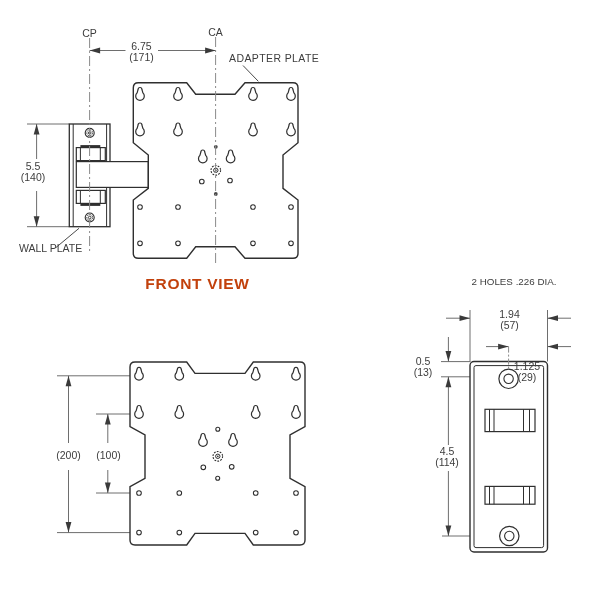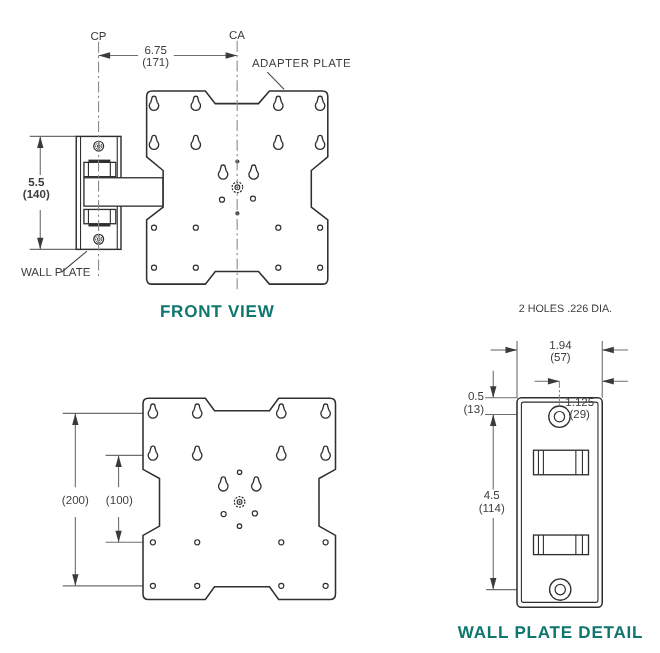--- a/index.html
+++ b/index.html
@@ -2,23 +2,23 @@
 <html><head>
 <meta charset="utf-8">
 <style>
   html,body{margin:0;padding:0;background:#ffffff;}
   #stage{position:relative;width:584px;height:594px;background:#fff;overflow:hidden;
          font-family:"Liberation Sans", sans-serif;}
   svg{position:absolute;left:0;top:0;}
   .lbl{position:absolute;font-size:10.5px;color:#3d3d3d;white-space:nowrap;line-height:11.5px;}
   .sm{font-size:9.8px;}
   .ctr{transform:translateX(-50%);text-align:center;}
-  .cap{position:absolute;font-size:15.5px;font-weight:bold;color:#0f766e;letter-spacing:0.7px;
+  .cap{position:absolute;font-size:15.5px;font-weight:bold;color:#c2410c;letter-spacing:0.7px;
        white-space:nowrap;transform:translateX(-50%);}
-  .rt{text-align:right;}
+  .rt{text-align:center;}
 </style>
 </head>
 <body>
 
 <div id="stage">
 
 <svg width="600" height="594" viewBox="0 0 600 594">
   <defs>
     <path id="arr" d="M0,0 L10.5,-2.9 L10.5,2.9 Z"></path>
     <g id="keyhole">
@@ -217,21 +217,21 @@
 <div class="lbl ctr" style="left:89.5px;top:27.5px;">CP</div>
 <div class="lbl ctr" style="left:215.5px;top:26.5px;">CA</div>
 
 <div class="lbl ctr" style="left:141.5px;top:40.5px;">
   <div>6.75</div>
   <div>(171)</div>
 </div>
 
 <div class="lbl" style="left:229px;top:53px;letter-spacing:0.4px;">ADAPTER PLATE</div>
 
-<div class="lbl ctr" style="left:33px;top:160.5px;font-weight:bold;">
+<div class="lbl ctr" style="left:33px;top:160.5px;">
   <div>5.5</div>
   <div>(140)</div>
 </div>
 
 <div class="lbl" style="left:1px;top:242.5px;padding-left:18px;">WALL PLATE</div>
 
 <div class="cap" style="left:197.5px;top:274.5px;">FRONT VIEW</div>
 
 <div class="lbl ctr" style="left:68.5px;top:449.5px;">(200)</div>
 <div class="lbl ctr" style="left:108.5px;top:449.5px;">(100)</div>
@@ -252,15 +252,14 @@
 <div class="lbl rt" style="left:406px;top:355.5px;width:34px;">
   <div>0.5</div>
   <div>(13)</div>
 </div>
 
 <div class="lbl ctr" style="left:447px;top:445.5px;">
   <div>4.5</div>
   <div>(114)</div>
 </div>
 
-<div class="cap" style="left:500.5px;top:566.5px;">WALL PLATE DETAIL</div>
 
 </div>
 
 </body></html>

